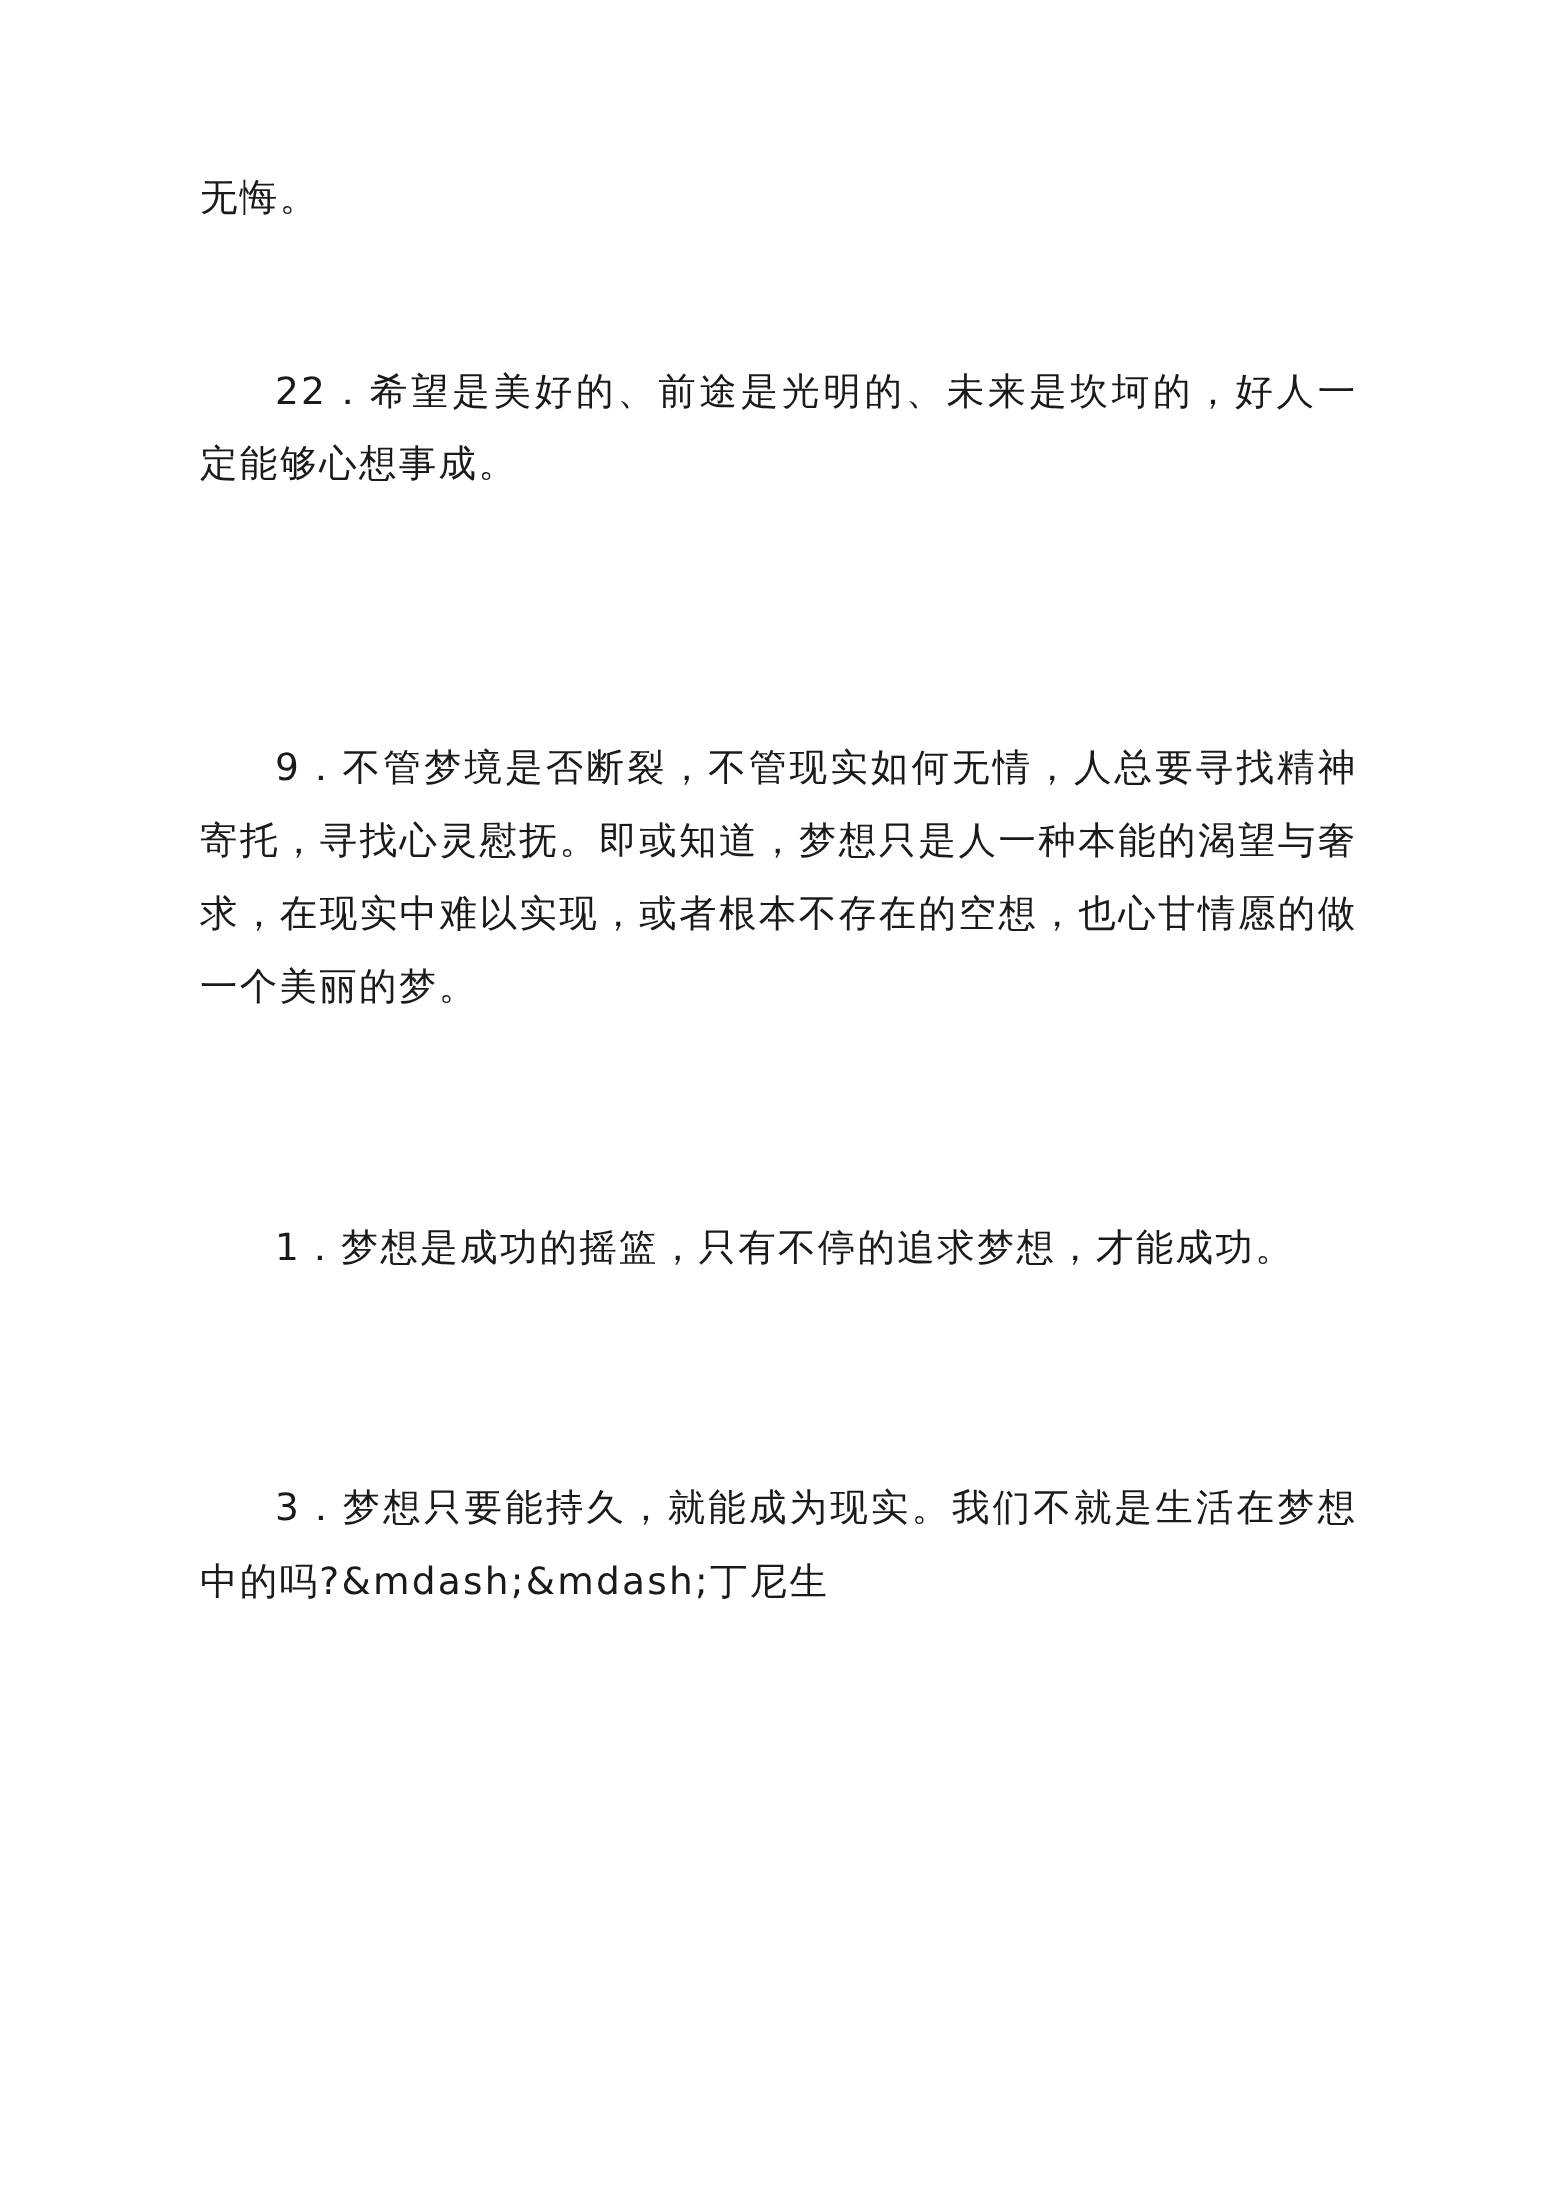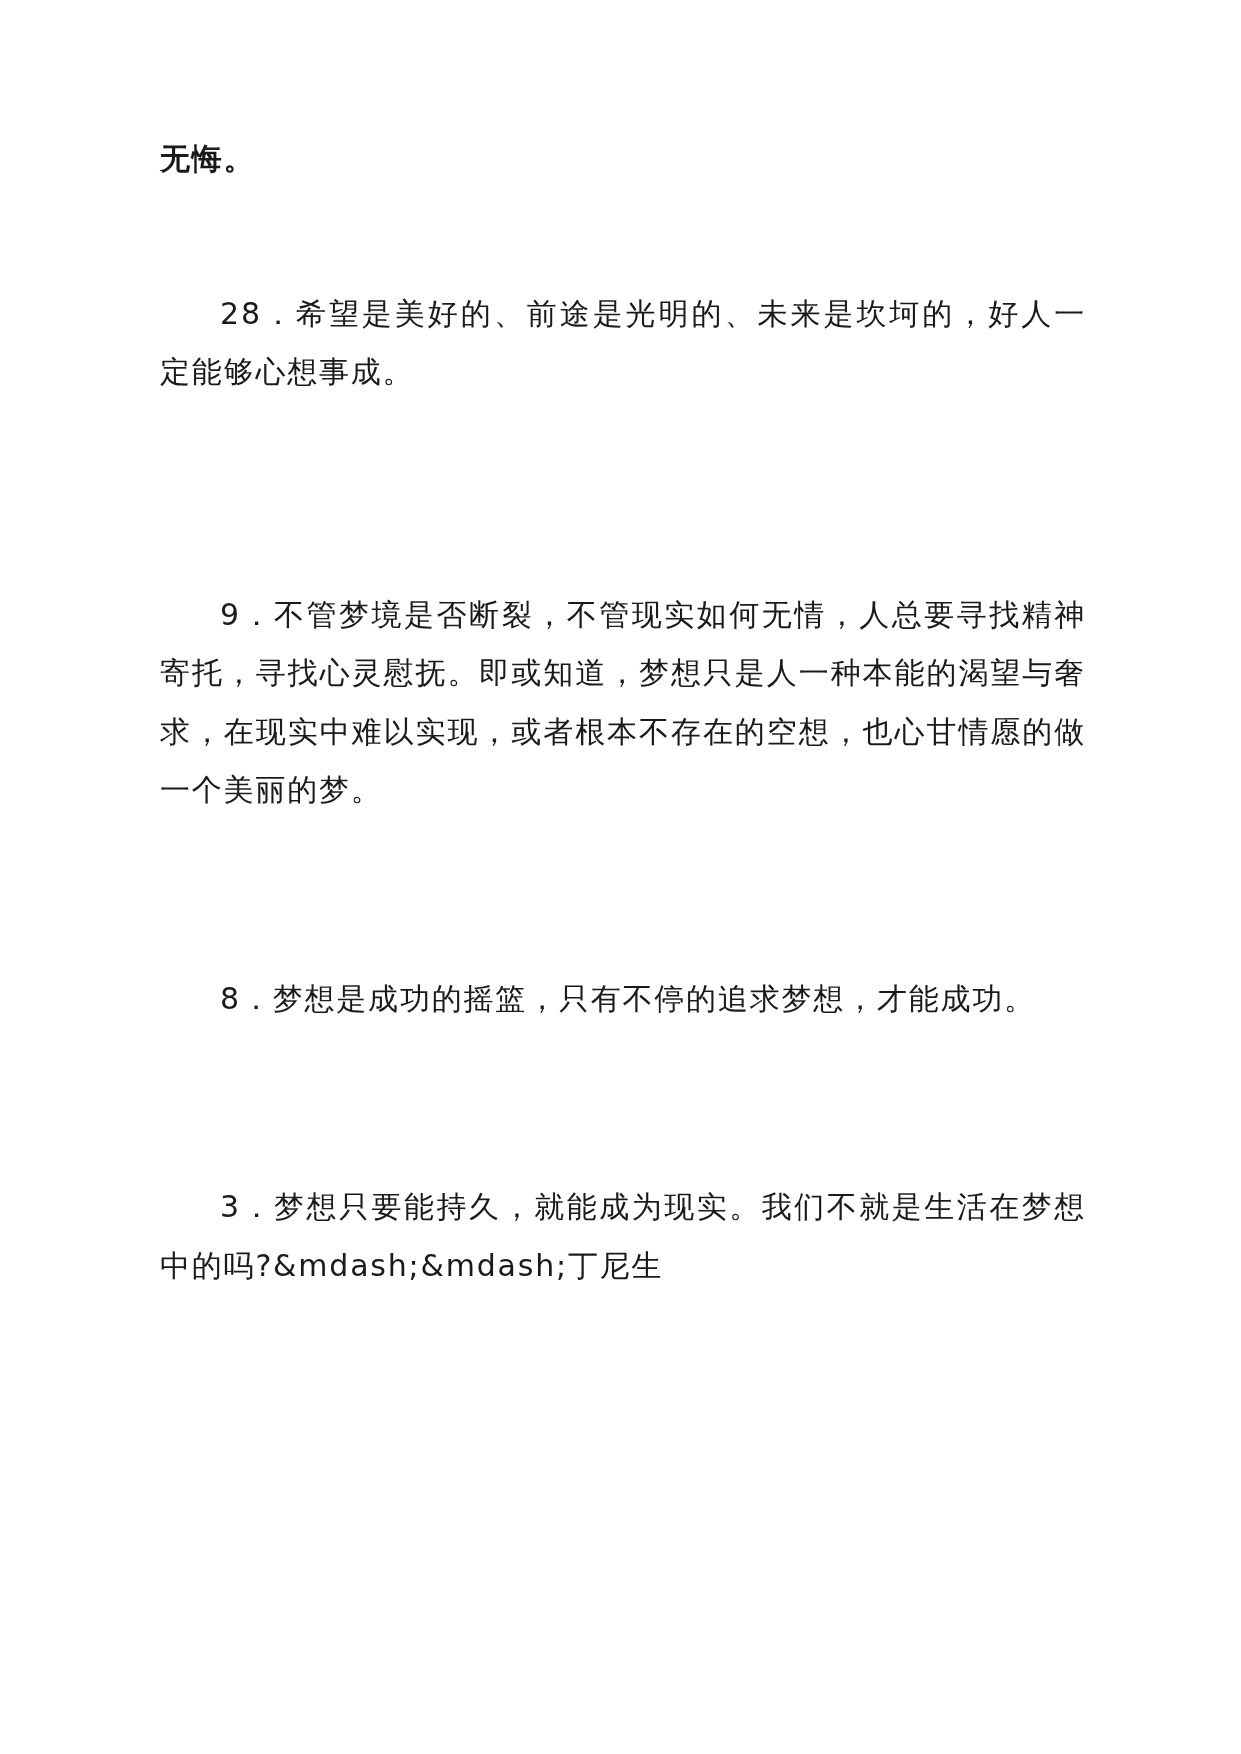--- a/index.html
+++ b/index.html
@@ -27,21 +27,20 @@
   }
   p {
     margin: 0;
   }
   .para {
     margin: 0 0 0 0;
     text-indent: 2em;
   }
   .para-noindent {
     text-indent: 0;
-    font-weight: bold;
   }
   .spacer-sm { height: 56px; }
   .spacer-md { height: 96px; }
   .spacer-lg { height: 128px; }
   .spacer-xl { height: 150px; }
   .heading {
     text-indent: 2em;
     font-size: 30px;
     line-height: 1.9;
   }
@@ -49,32 +48,32 @@
 </head>
 <body>
 
 <div class="page">
   <div class="doc-body">
 
     <p class="para para-noindent">无悔。</p>
 
     <div class="spacer-md"></div>
 
-    <p class="para">28．希望是美好的、前途是光明的、未来是坎坷的，好人一定能够心想事成。</p>
+    <p class="para">22．希望是美好的、前途是光明的、未来是坎坷的，好人一定能够心想事成。</p>
 
     <div class="spacer-lg"></div>
 
 
     <div class="spacer-sm"></div>
 
     <p class="para">9．不管梦境是否断裂，不管现实如何无情，人总要寻找精神寄托，寻找心灵慰抚。即或知道，梦想只是人一种本能的渴望与奢求，在现实中难以实现，或者根本不存在的空想，也心甘情愿的做一个美丽的梦。</p>
 
     <div class="spacer-xl"></div>
 
-    <p class="para">8．梦想是成功的摇篮，只有不停的追求梦想，才能成功。</p>
+    <p class="para">1．梦想是成功的摇篮，只有不停的追求梦想，才能成功。</p>
 
     <div class="spacer-xl"></div>
 
     <p class="para">3．梦想只要能持久，就能成为现实。我们不就是生活在梦想中的吗?&amp;mdash;&amp;mdash;丁尼生</p>
 
     <div class="spacer-xl"></div>
 
 
   </div>
 </div>

